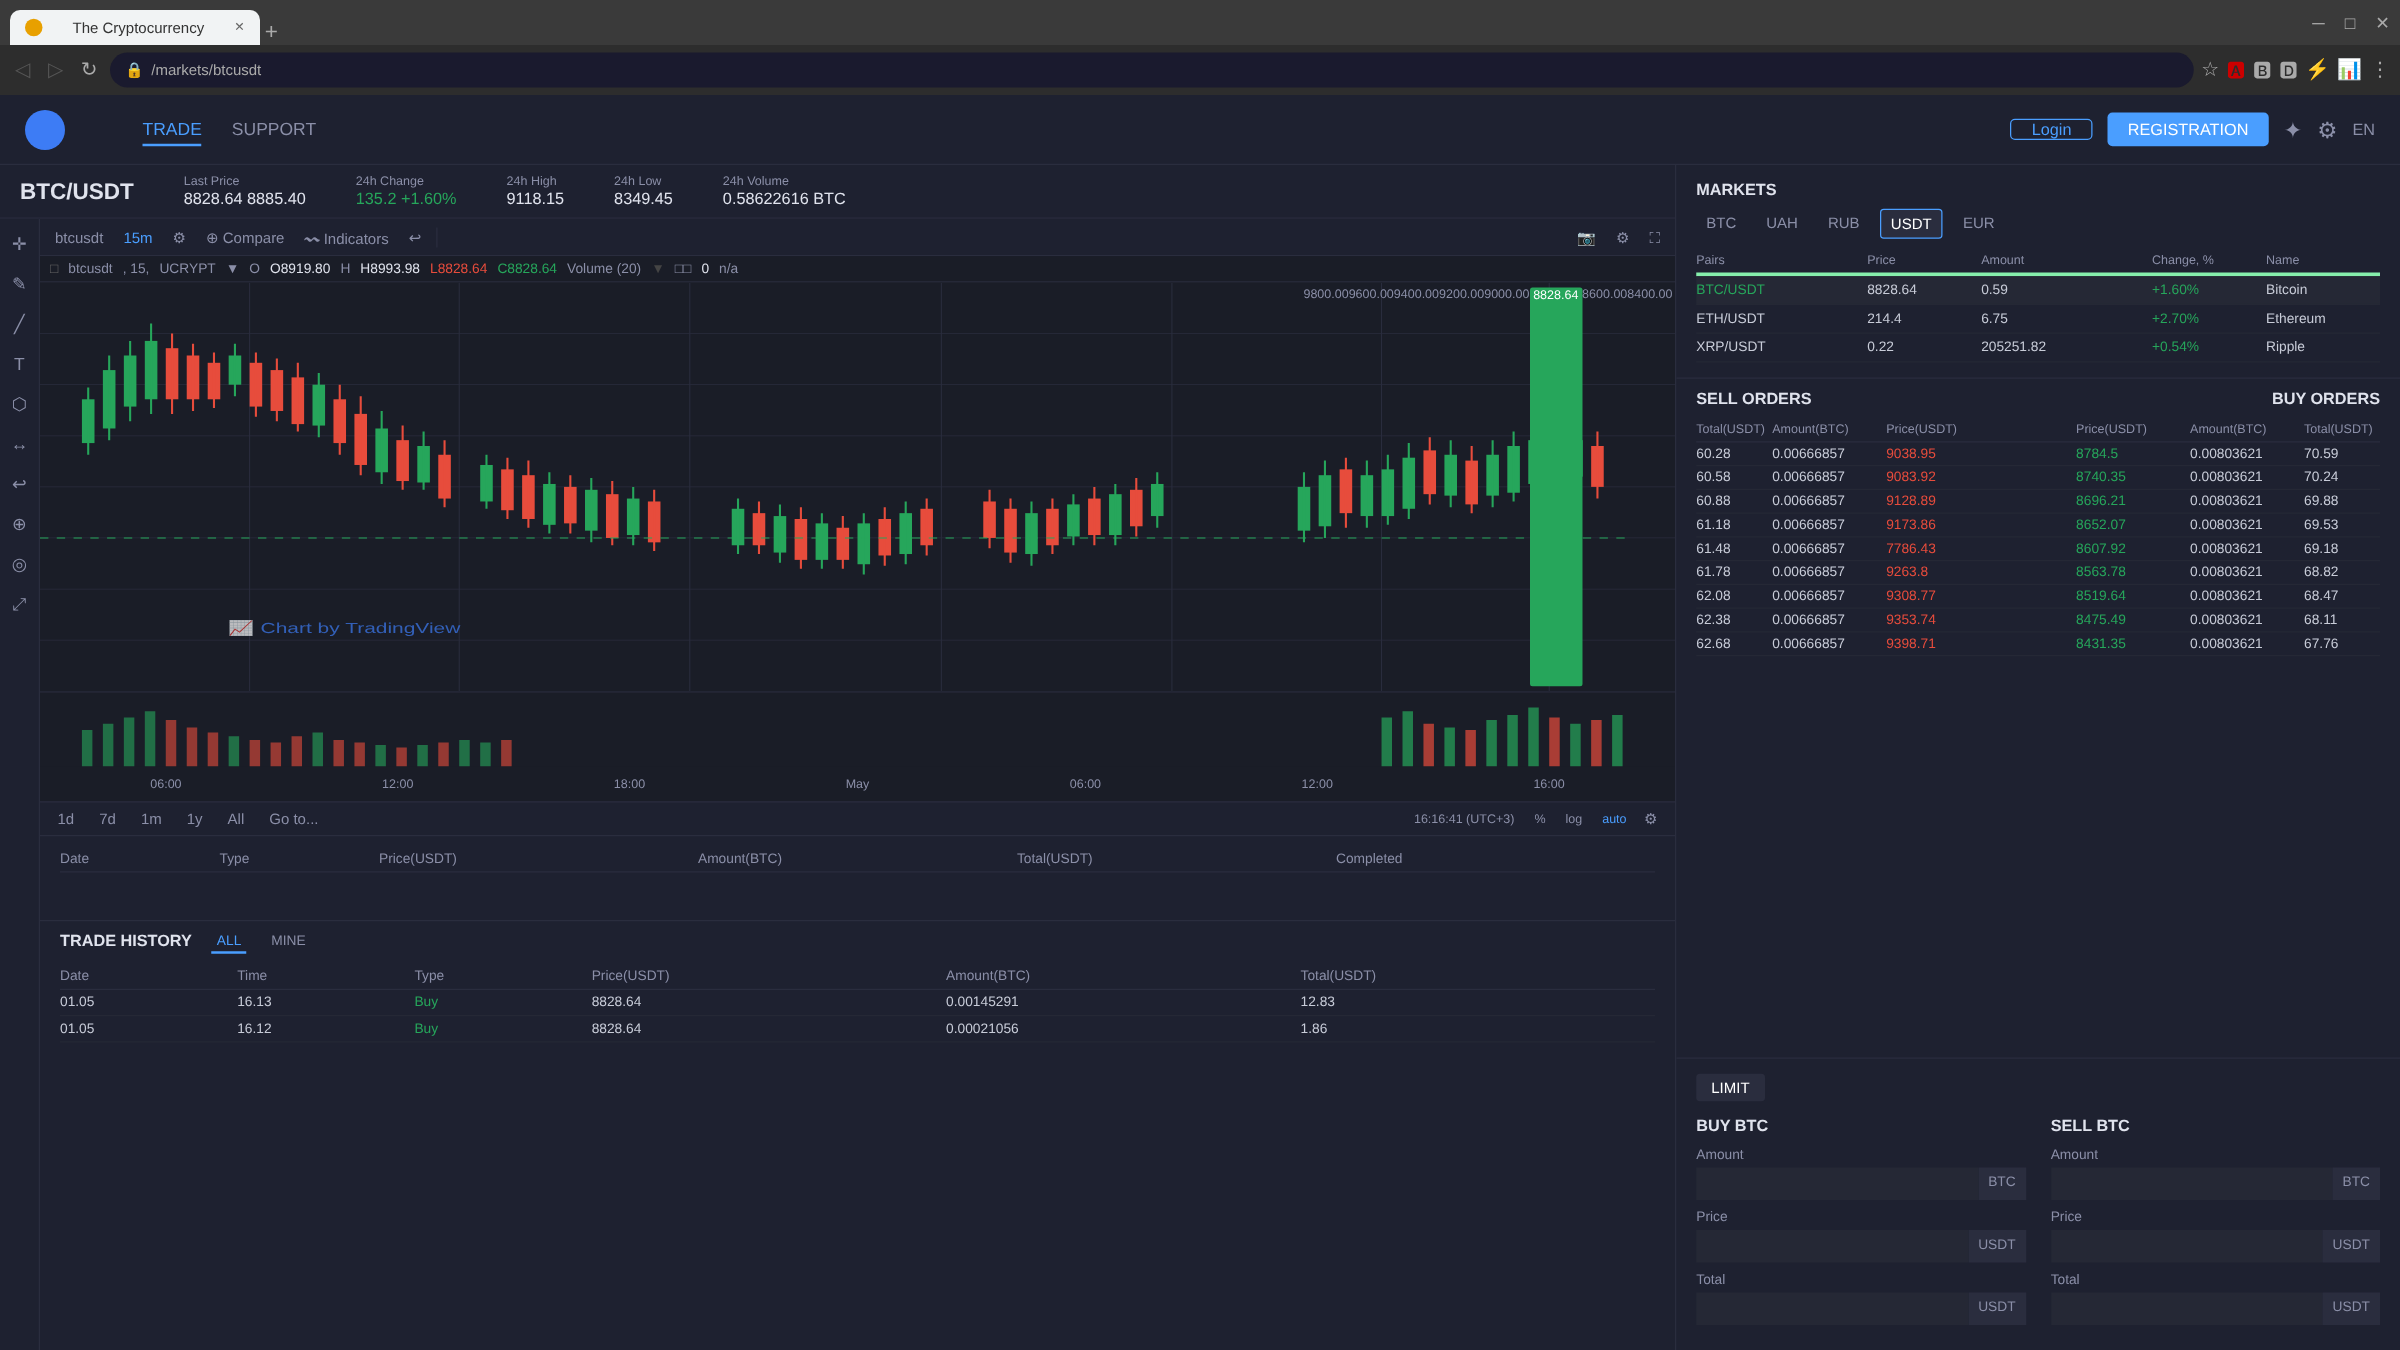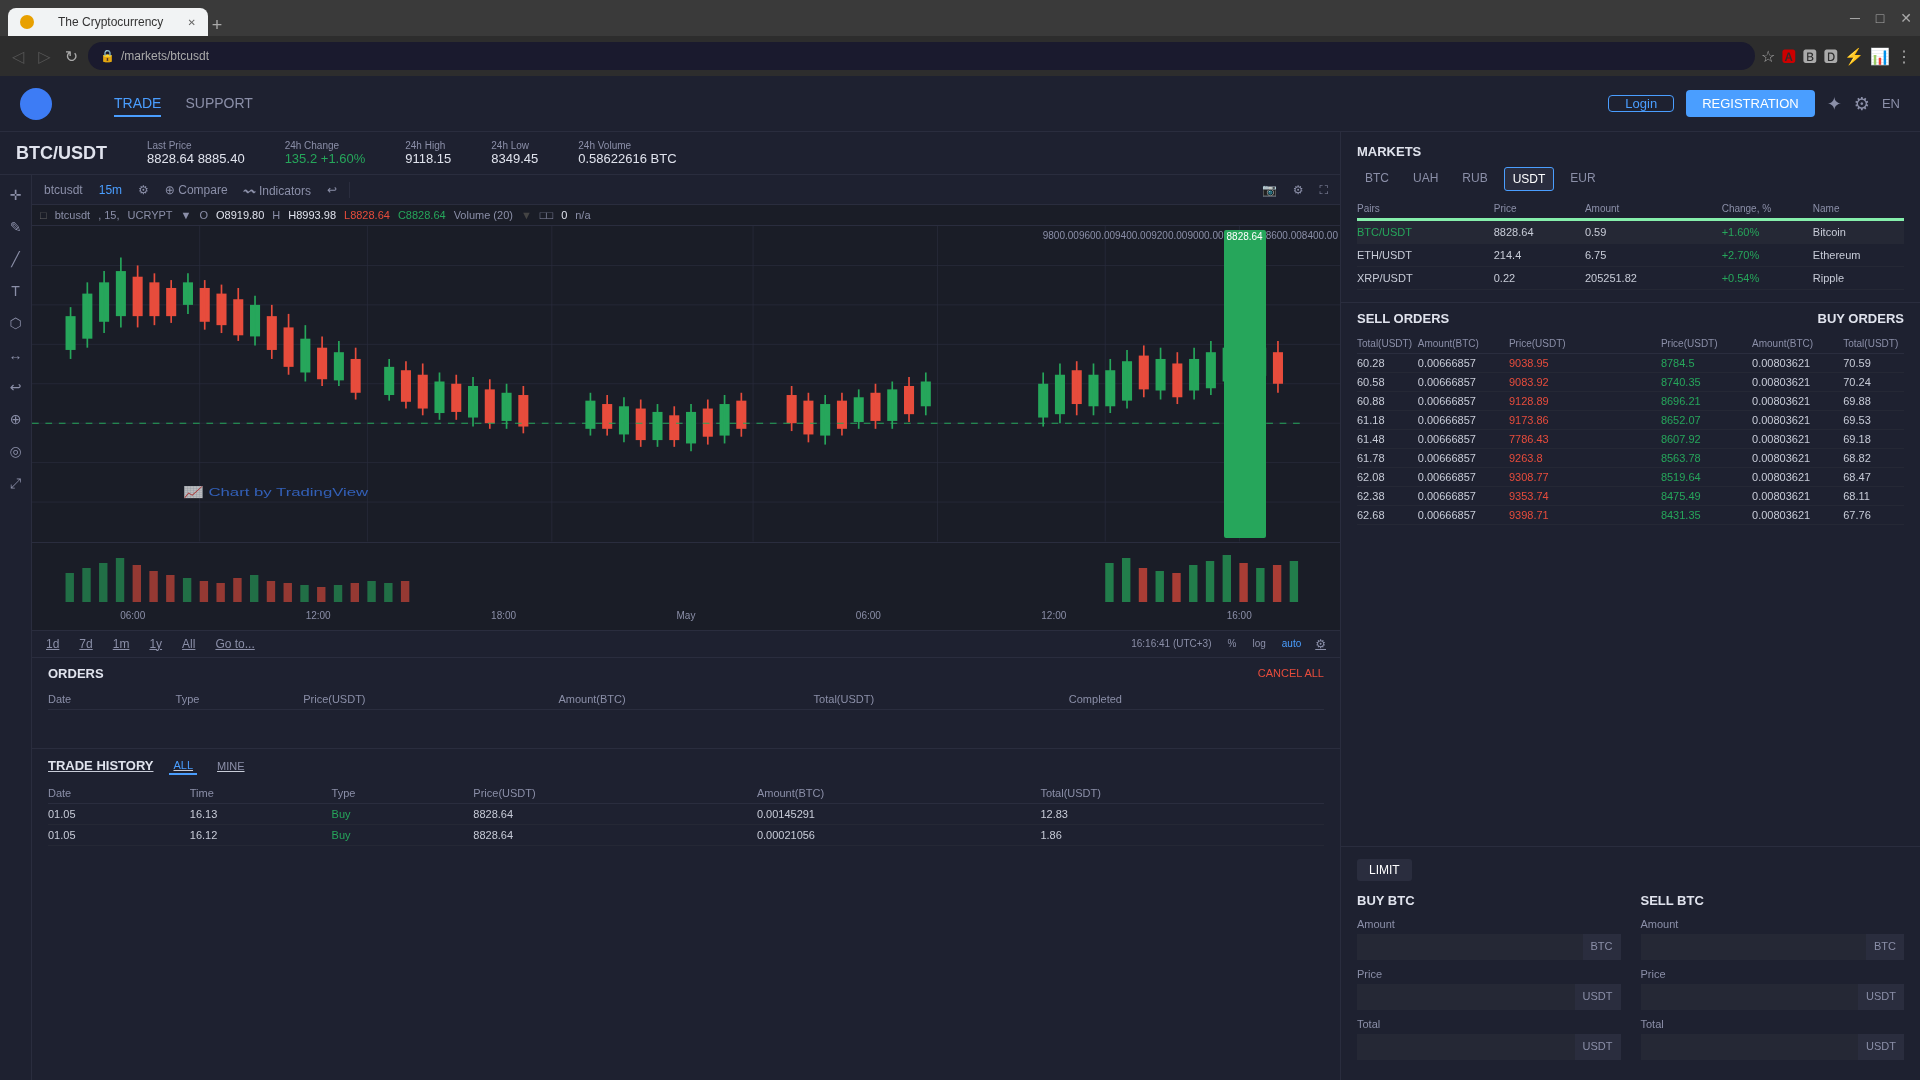--- a/index.html
+++ b/index.html
@@ -65,32 +65,32 @@
     .chart-area { flex: 1; position: relative; background: #1a1d27; min-height: 280px; }
     .chart-svg { width: 100%; height: 100%; }
 
     
     .x-axis { background: #1a1d27; height: 28px; display: flex; align-items: center; padding: 0 8px; }
     .x-labels { display: flex; justify-content: space-around; width: 100%; }
     .x-label { color: #8b8fa8; font-size: 10px; }
 
     
     .chart-controls { background: #1e2130; padding: 4px 8px; display: flex; align-items: center; gap: 8px; border-top: 1px solid #2a2d3e; }
-    .time-range-btn { background: none; border: none; color: #8b8fa8; font-size: 12px; cursor: pointer; padding: 2px 6px; text-decoration: underline; }
+    .time-range-btn { background: none; border: none; color: #8b8fa8; font-size: 12px; cursor: pointer; padding: 2px 6px; }
 
     
     .orders-section { background: #1e2130; padding: 8px 16px; border-top: 1px solid #2a2d3e; }
     .orders-header { display: flex; justify-content: space-between; align-items: center; margin-bottom: 8px; }
     .orders-title { font-size: 13px; font-weight: bold; color: #e0e3ed; }
     .cancel-all { color: #e74c3c; font-size: 11px; cursor: pointer; }
     .orders-table-header { display: grid; grid-template-columns: 1fr 1fr 2fr 2fr 2fr 2fr; font-size: 11px; color: #8b8fa8; padding: 4px 0; border-bottom: 1px solid #2a2d3e; }
 
     
     .trade-history { background: #1e2130; padding: 8px 16px; border-top: 1px solid #2a2d3e; flex: 1; }
-    .trade-history-header { display: flex; align-items: center; gap: 16px; margin-bottom: 8px; text-decoration: underline; }
+    .trade-history-header { display: flex; align-items: flex-start; gap: 16px; margin-bottom: 8px; }
     .trade-history-title { font-size: 13px; font-weight: bold; color: #e0e3ed; }
     .tab-all { font-size: 11px; color: #4a9eff; border-bottom: 2px solid #4a9eff; padding: 2px 4px; cursor: pointer; }
     .tab-mine { font-size: 11px; color: #8b8fa8; padding: 2px 4px; cursor: pointer; }
     .history-table-header { display: grid; grid-template-columns: 1fr 1fr 1fr 2fr 2fr 2fr; font-size: 11px; color: #8b8fa8; padding: 4px 0; border-bottom: 1px solid #2a2d3e; }
     .history-row { display: grid; grid-template-columns: 1fr 1fr 1fr 2fr 2fr 2fr; font-size: 11px; padding: 4px 0; border-bottom: 1px solid #252835; }
 
     
     .right-panel { width: 580px; background: #1e2130; border-left: 1px solid #2a2d3e; display: flex; flex-direction: column; overflow: hidden; }
 
     
@@ -504,24 +504,20 @@
             <button class="time-range-btn">Go to...</button>
             <div style="flex:1"></div>
             <span style="color:#8b8fa8;font-size:10px">16:16:41 (UTC+3)</span>
             <span style="color:#8b8fa8;font-size:10px;margin-left:8px">%</span>
             <span style="color:#8b8fa8;font-size:10px;margin-left:8px">log</span>
             <span style="color:#4a9eff;font-size:10px;margin-left:8px">auto</span>
             <button class="time-range-btn">⚙</button>
           </div>
 
           <div class="orders-section">
-            <div class="orders-header">
-              <span class="orders-title">ORDERS</span>
-              <span class="cancel-all">CANCEL ALL</span>
-            </div>
             <div class="orders-table-header">
               <span>Date</span>
               <span>Type</span>
               <span>Price(USDT)</span>
               <span>Amount(BTC)</span>
               <span>Total(USDT)</span>
               <span>Completed</span>
             </div>
 
             <div style="height:30px"></div>

